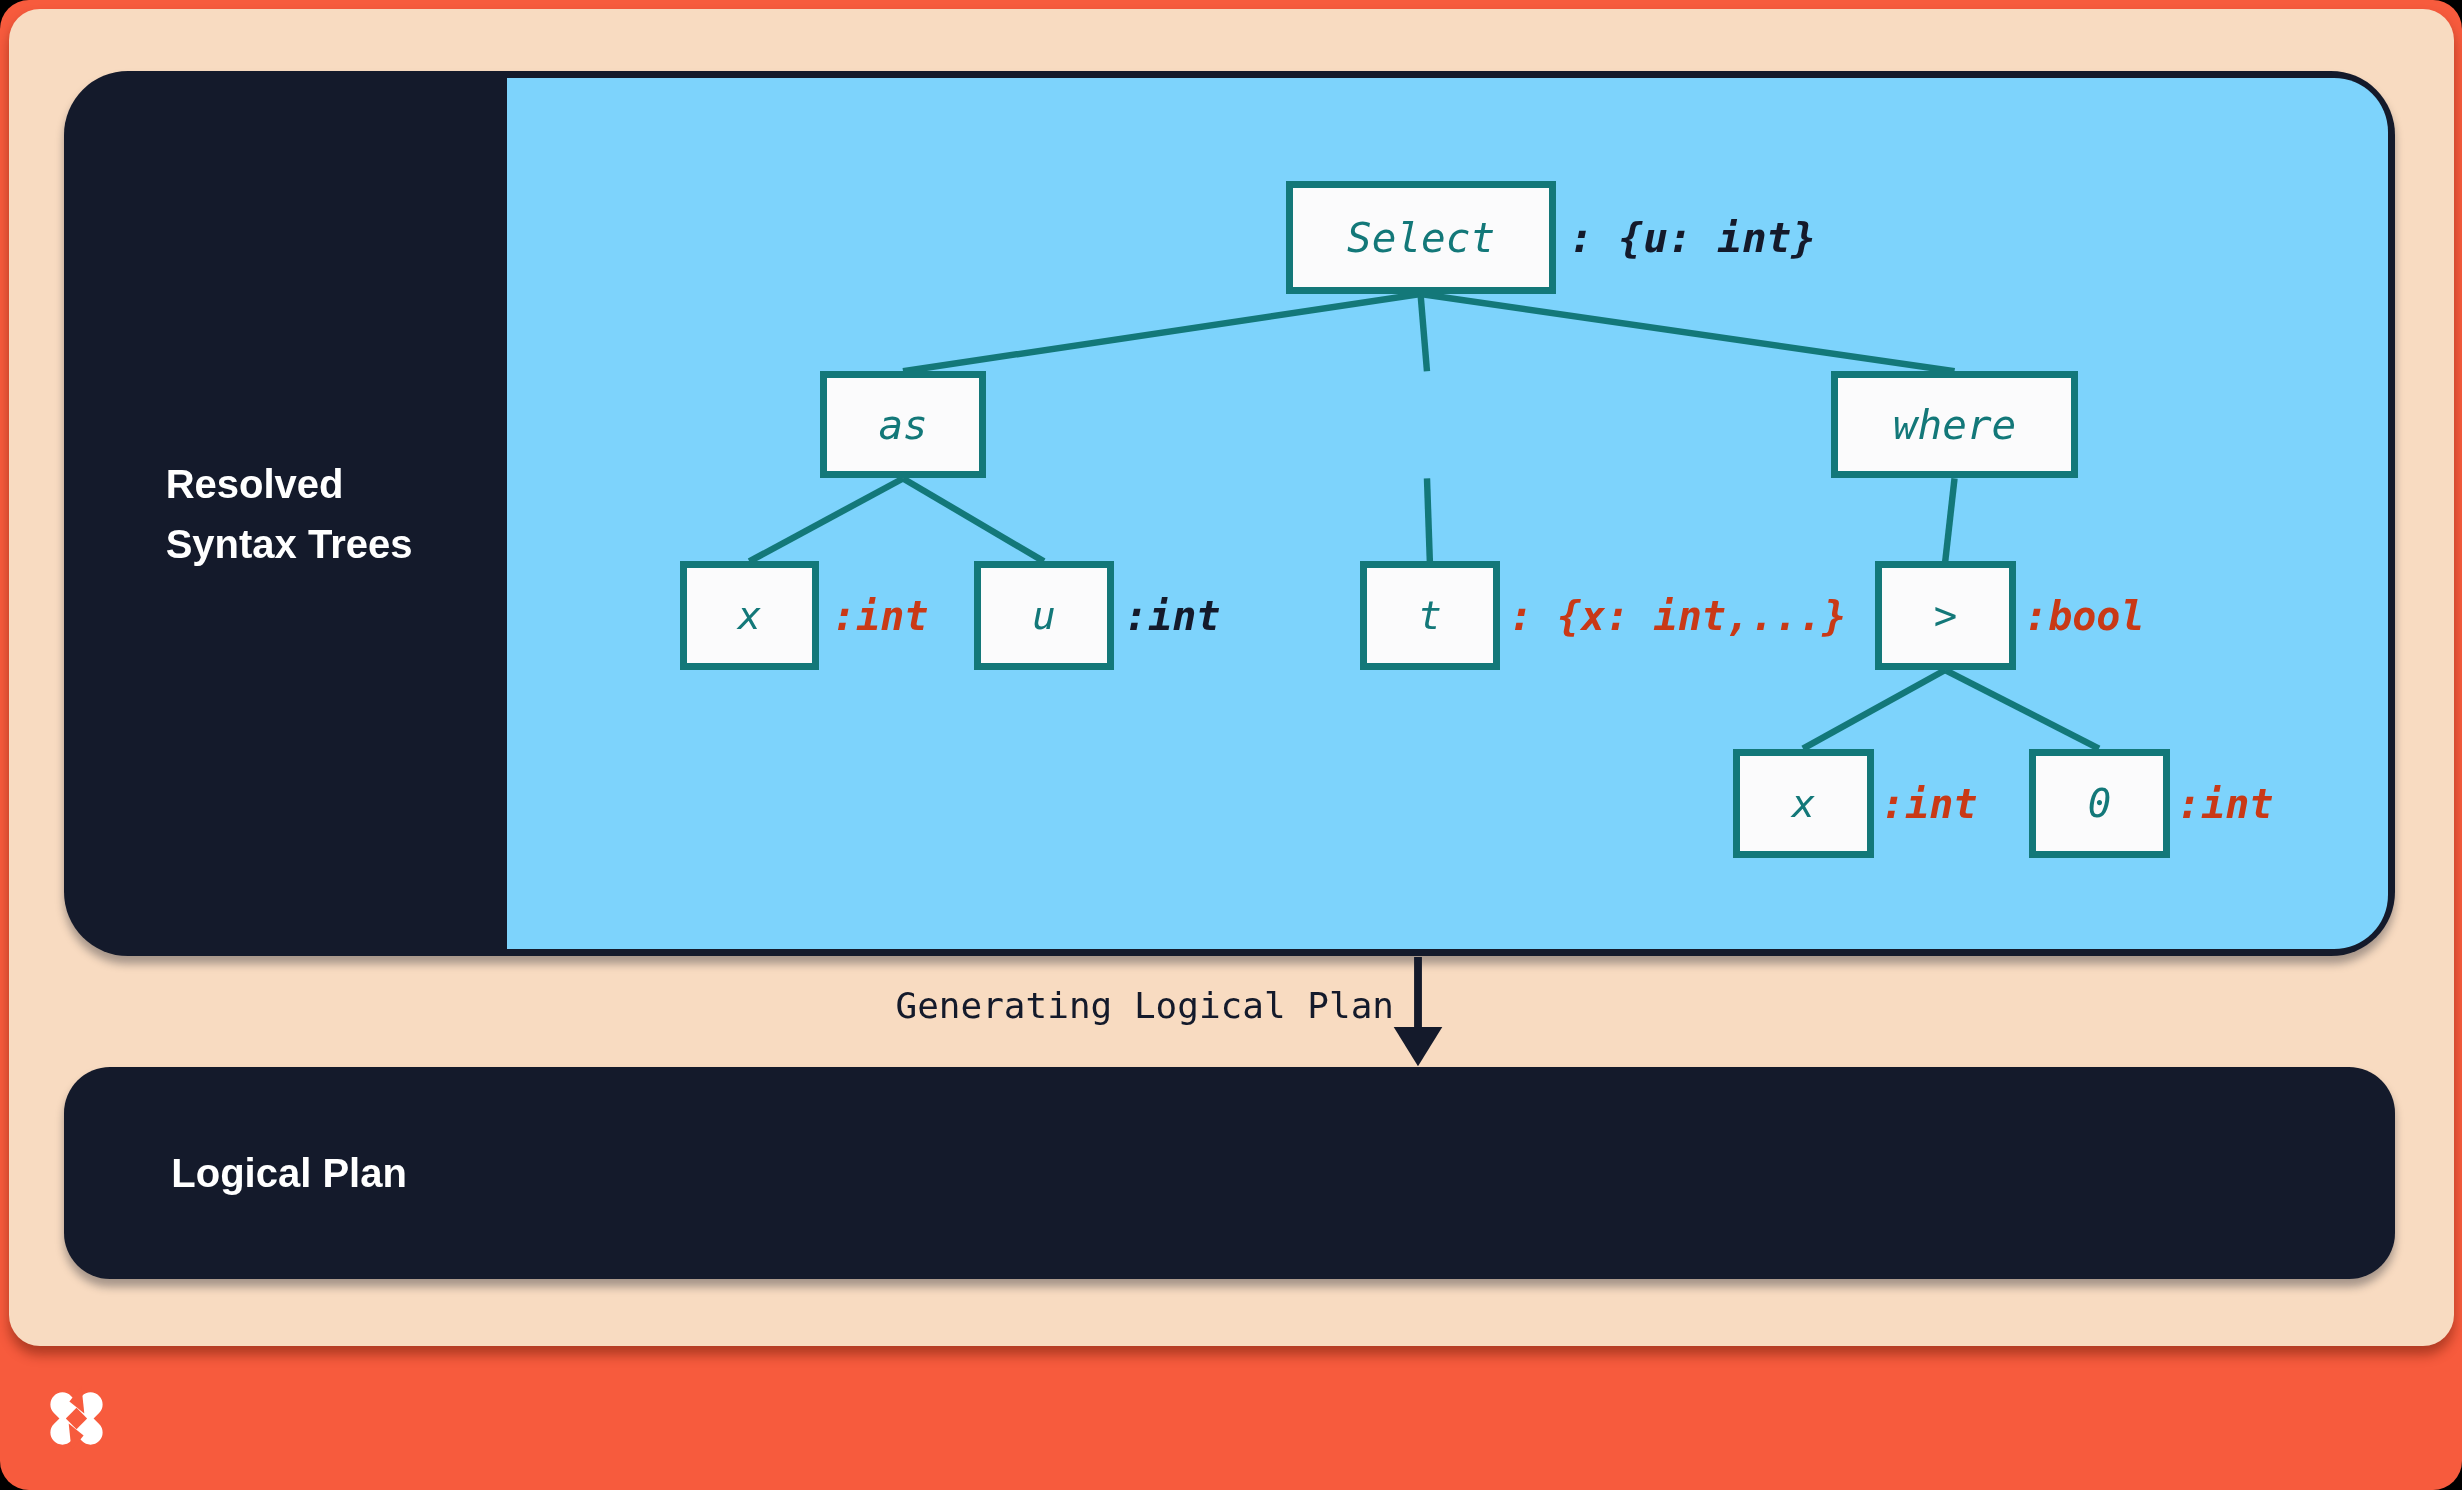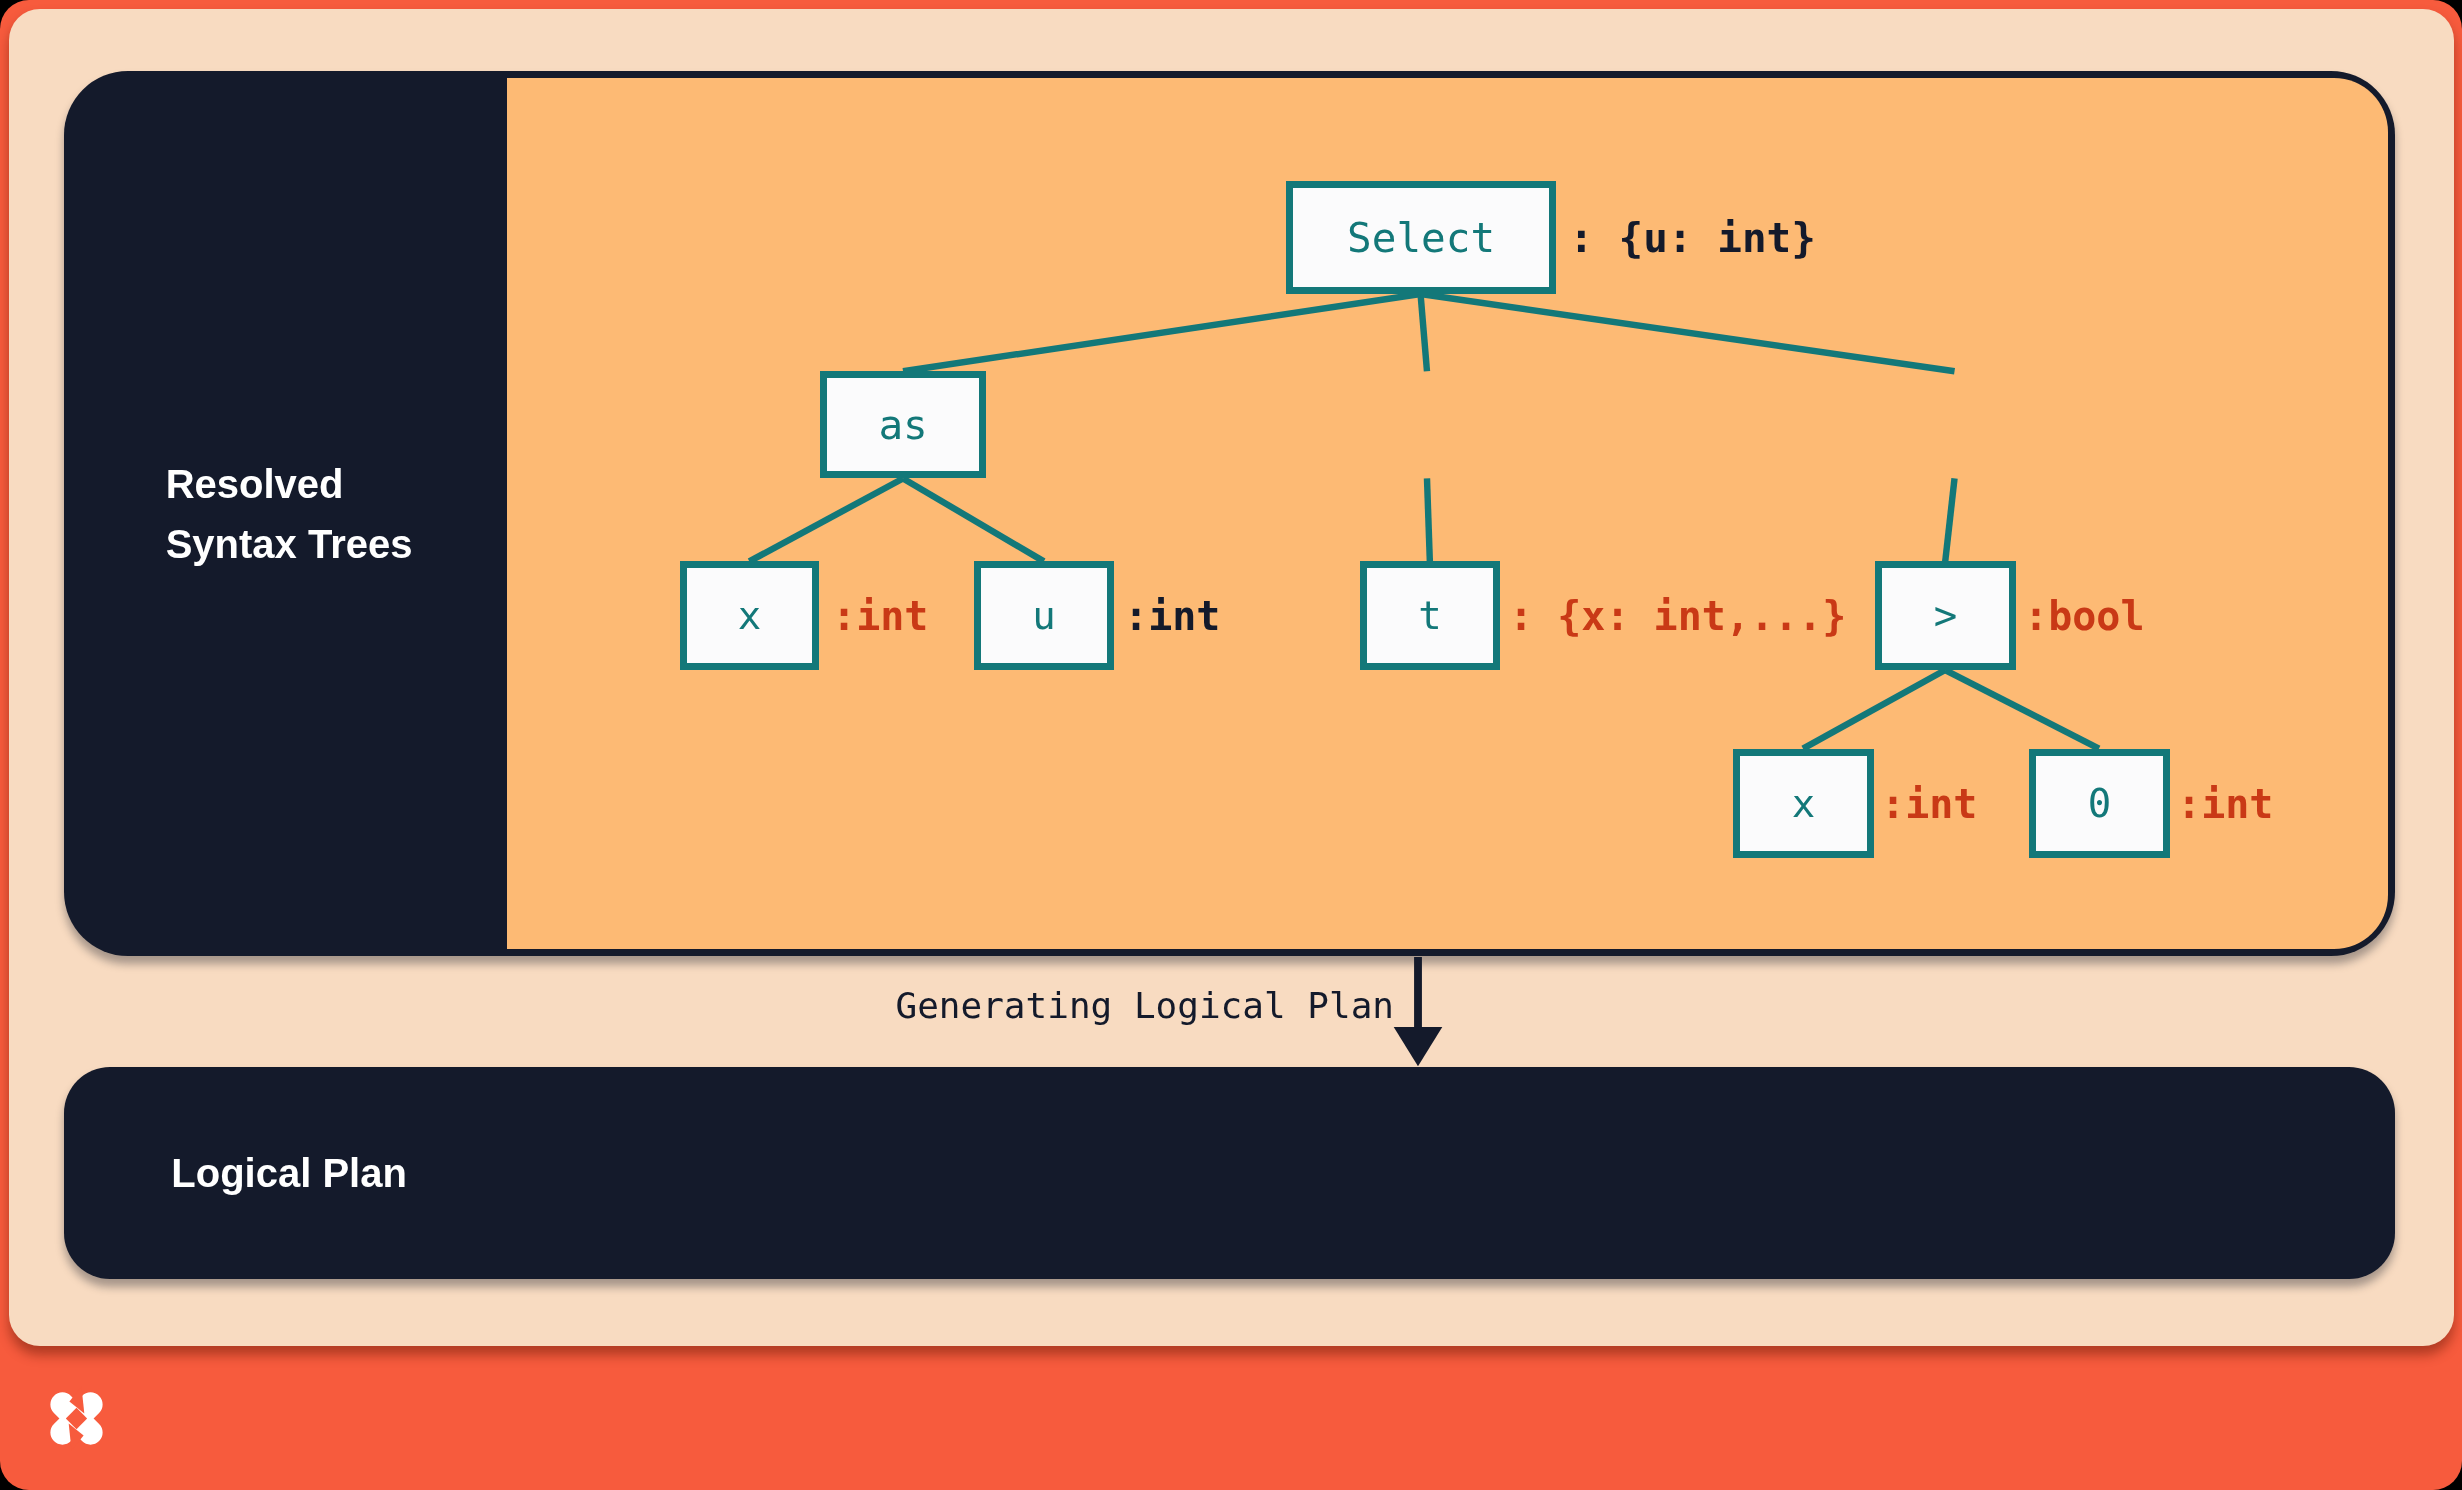--- a/index.html
+++ b/index.html
@@ -48,23 +48,24 @@
     color: #FFFFFF;
     text-align: left;
   }
   .sidebar-label {
     font-size: 40px;
     font-weight: bold;
     line-height: 1.5;
   }
   .panel-content {
     flex: 1 1 auto;
-    background: #fdba74;
+    background: #7dd3fc;
     position: relative;
     overflow: hidden;
+    font-style: italic;
   }
   .panel-top .panel-content { border-radius: 0 54px 54px 0; }
   .panel-bottom .panel-content { border-radius: 0 37px 37px 0; }
 
   .edges { position: absolute; left: 0; top: 0; z-index: 0; }
   .edges line { stroke: #137879; stroke-width: 9; }
 
   .node {
     position: absolute;
     z-index: 1;
@@ -150,20 +151,23 @@
       </svg>
 
       <div class="node" style="left:779px;top:103px;width:270px;height:113px;font-size:41px">
         <span>Select</span>
       </div>
       <div class="type navy" style="left:1062px;top:103px;height:113px;font-size:41px">: {u: int}</div>
 
       <div class="node" style="left:313px;top:293px;width:166px;height:107px;font-size:41px">
         <span>as</span>
       </div>
+      <div class="node" style="left:1324px;top:293px;width:247px;height:107px;font-size:41px">
+        <span>where</span>
+      </div>
 
       <div class="node" style="left:173px;top:483px;width:139px;height:109px;font-size:39px">
         <span>x</span>
       </div>
       <div class="type" style="left:325px;top:483px;height:109px;font-size:40px">:int</div>
 
       <div class="node" style="left:467px;top:483px;width:140px;height:109px;font-size:39px">
         <span>u</span>
       </div>
       <div class="type navy" style="left:617px;top:483px;height:109px;font-size:40px">:int</div>

